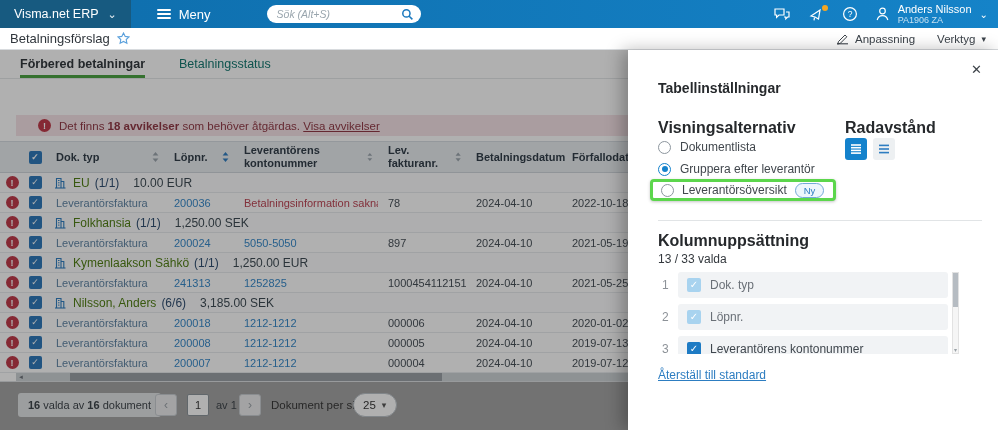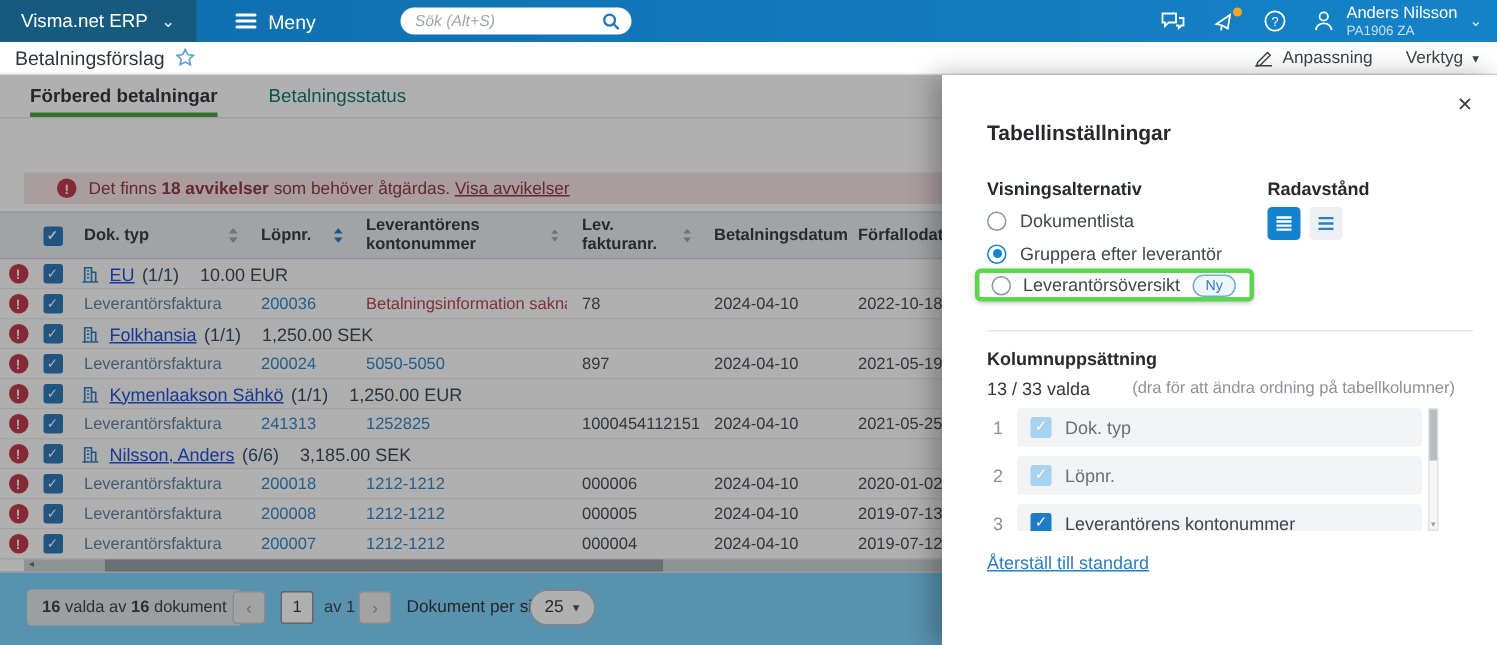--- a/index.html
+++ b/index.html
@@ -58,45 +58,45 @@
   .trow { height: 20px; border-bottom: 1px solid #e8ebed; font-size: 11px; background: #fff; }
   .cell { padding-left: 10px; white-space: nowrap; overflow: hidden; }
   .doktyp { color: #5d83a4; }
   .link { color: #3387c9; cursor: pointer; }
   .link.missing { color: #bb4050; }
   .plain { color: #434c54; }
 
   .group-row { display: flex; align-items: center; height: 20px; border-bottom: 1px solid #e8ebed; font-size: 12px; background: #fcfdfe; }
   .gc1 { width: 24px; display: flex; justify-content: center; }
   .gc2 { width: 22px; display: flex; justify-content: center; }
-  .gname { color: #1d4ed8; margin-left: 7px; text-decoration: underline; }
+  .gname { color: #4d7c0f; margin-left: 7px; }
   .gcount { color: #2c4a6e; margin-left: 5px; }
   .gamount { color: #3a4750; margin-left: 14px; }
   .bld { margin-left: 8px; display: flex; }
 
   .hscroll { position: absolute; left: 16px; right: 0; top: 323px; height: 8px; background: #cdd2d6; z-index: 1; }
   .hs-arrow { position: absolute; left: 0; top: 0; width: 10px; height: 8px; font-size: 7px; line-height: 8px; text-align: center; color: #6a7077; cursor: pointer; }
   .hs-thumb { position: absolute; left: 54px; top: 0; width: 372px; height: 8px; background: #989fa5; cursor: pointer; }
 
-  .bottombar { position: absolute; left: 0; right: 0; top: 331px; height: 49px; background: #7dd3fc; border-top: 1px solid #dcdfe2; }
+  .bottombar { position: absolute; left: 0; right: 0; top: 331px; height: 49px; background: #a3a3a3; border-top: 1px solid #dcdfe2; }
   .sel-box { position: absolute; left: 18px; top: 11px; height: 24px; background: #e2e4e6; border-radius: 3px; display: flex; align-items: center; padding: 0 10px; font-size: 11px; color: #3a4147; }
   .pbtn { position: absolute; top: 12px; width: 22px; height: 22px; border: 1px solid #c6cbd0; border-radius: 3px; background: #ececed; color: #9aa1a7; font-size: 12px; text-align: center; line-height: 20px; cursor: pointer; }
   .pg-input { position: absolute; left: 187px; top: 12px; width: 22px; height: 22px; border: 1px solid #8a9299; border-radius: 2px; text-align: center; font-size: 11px; color: #333; font-family: "Liberation Sans", sans-serif; background: #fff; }
   .pg-of { position: absolute; left: 216px; top: 17px; font-size: 11px; color: #3a4147; }
   .pp-label { position: absolute; left: 271px; top: 17px; font-size: 11.5px; color: #333; }
   .pp-select { position: absolute; left: 353px; top: 11px; height: 24px; min-width: 44px; border: 1px solid #b9c0c6; border-radius: 12px; background: #fff; display: flex; align-items: center; gap: 6px; padding: 0 9px; font-size: 11.5px; color: #333; cursor: pointer; }
   .pp-select .chev { font-size: 9px; color: #555; }
 
   .dim { position: absolute; inset: 0; background: rgba(15,15,15,.33); z-index: 5; }
 
   
   .panel { position: absolute; top: 0; right: 0; width: 370px; height: 100%; background: #fff; z-index: 6; box-shadow: -6px 0 16px rgba(0,0,0,.28); }
   .p-close { position: absolute; top: 12px; right: 16px; font-size: 13px; color: #3c4248; cursor: pointer; }
   .p-title { position: absolute; left: 30px; top: 30px; font-size: 14px; font-weight: bold; color: #26292c; }
-  .p-sec { position: absolute; font-size: 12px; font-weight: bold; color: #26292c; }
+  .p-sec { position: absolute; font-size: 16px; font-weight: bold; color: #26292c; }
   .opt { position: absolute; left: 30px; display: flex; align-items: center; gap: 9px; font-size: 12px; color: #41474d; cursor: pointer; }
   .radio { width: 13px; height: 13px; min-width: 13px; border: 1px solid #8d969e; border-radius: 50%; background: #fff; position: relative; }
   .radio.sel { border-color: #1482cc; }
   .radio.sel::after { content:""; position: absolute; left: 2.5px; top: 2.5px; width: 6px; height: 6px; border-radius: 50%; background: #1482cc; }
   .opt-hl { position: absolute; left: 22px; top: 129px; height: 22px; border: 3px solid #5cd64c; border-radius: 4px; box-shadow: 0 1px 3px rgba(60,60,60,.3); display: inline-flex; align-items: center; gap: 8px; padding: 0 9px 0 8px; font-size: 12px; color: #41474d; background: #fff; cursor: pointer; }
   .badge { border: 1px solid #74a9d8; background: #eef6fc; color: #2d7dc1; border-radius: 9px; font-size: 9.5px; padding: 1px 8px; }
   .density { position: absolute; left: 217px; top: 88px; display: flex; gap: 6px; }
   .dens-btn { width: 22px; height: 22px; border-radius: 3px; display: flex; align-items: center; justify-content: center; cursor: pointer; }
   .dens-btn.on { background: #1482cc; }
   .dens-btn.off { background: #edf0f2; }
@@ -531,21 +531,20 @@
             <line x1="1" y1="2.4" x2="11" y2="2.4" stroke="#2d7dc1" stroke-width="1.6"></line>
             <line x1="1" y1="6" x2="11" y2="6" stroke="#2d7dc1" stroke-width="1.6"></line>
             <line x1="1" y1="9.6" x2="11" y2="9.6" stroke="#2d7dc1" stroke-width="1.6"></line>
           </svg>
       </span>
     </div>
 
     <div class="p-div"></div>
     <div class="p-sec" style="left:30px;top:182px">Kolumnuppsättning</div>
     <div class="p-count">13 / 33 valda</div>
-    <div class="p-hint">(dra för att ändra ordning på tabellkolumner)</div>
 
     <div class="col-list" id="col-list">
         <div class="col-item">
     <span class="col-num">1</span>
     <span class="col-box">
       <span class="ccb light">✓</span>
       <span class="col-label">Dok. typ</span>
     </span>
   </div>
         <div class="col-item">

